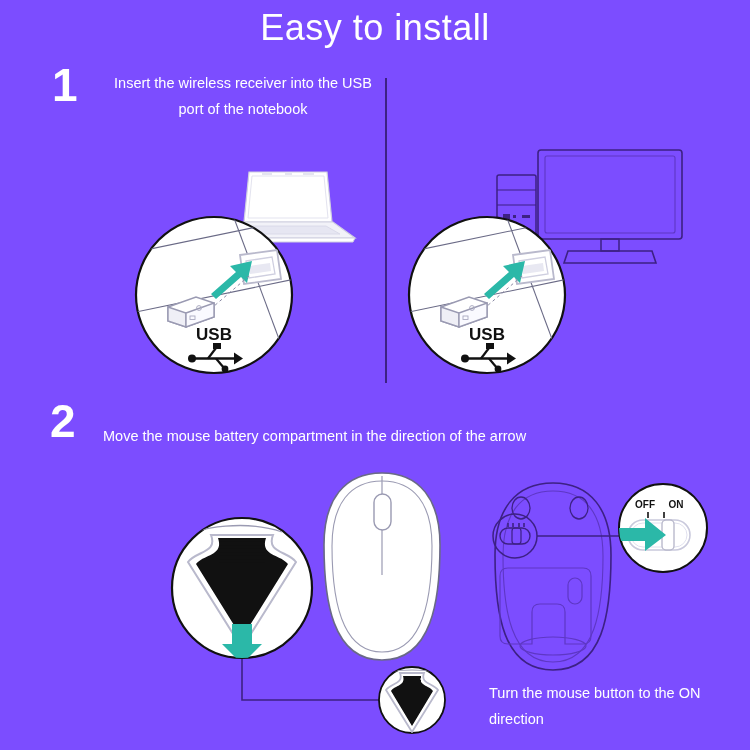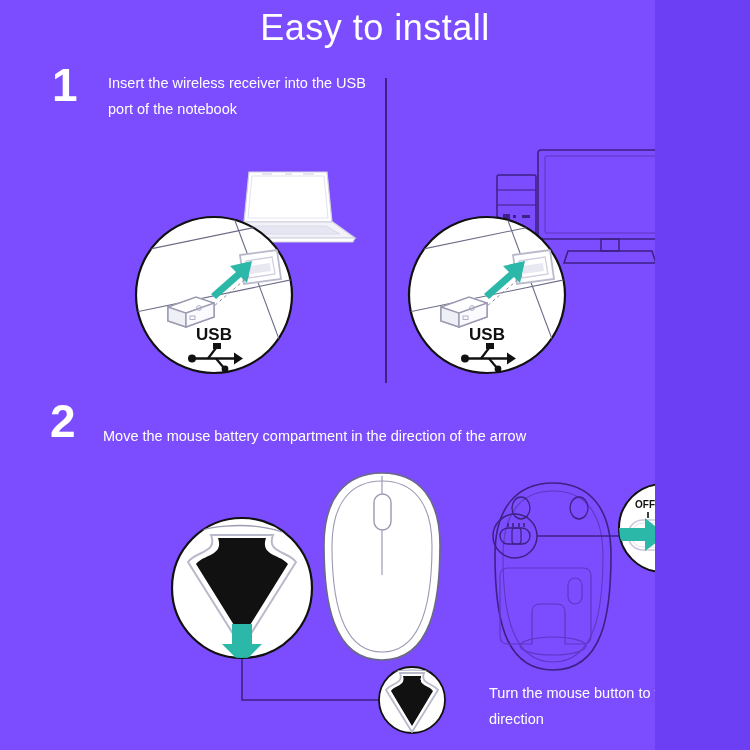--- a/index.html
+++ b/index.html
@@ -2,21 +2,21 @@
 <html><head>
 <meta charset="utf-8">
 <style>
   html, body {
     margin: 0;
     padding: 0;
     background: #6c3ff5;
   }
   #page {
     position: relative;
-    width: 655px;
+    width: 750px;
     height: 750px;
     background: #7c4dff;
     overflow: hidden;
     font-family: "Liberation Sans", sans-serif;
     color: #ffffff;
   }
   .title {
     position: absolute;
     top: 6px;
     left: 0;
@@ -38,21 +38,21 @@
   .step-num.n1 { left: 52px; top: 62px; }
   .step-num.n2 { left: 50px; top: 398px; }
 
   .step-text {
     position: absolute;
     font-size: 14.5px;
     line-height: 26px;
     color: #ffffff;
     font-weight: 400;
   }
-  .step-text.c1 { left: 108px; top: 70px; width: 270px; }
+  .step-text.c1 { left: 108px; top: 70px; width: 270px; text-align: center; }
   .step-text.c2 { left: 424px; top: 70px; width: 300px; }
   .step-text.s2 { left: 103px; top: 423px; width: 560px; }
   .step-text.cap { left: 489px; top: 680px; width: 250px; }
 
   .divider {
     position: absolute;
     left: 385px;
     top: 78px;
     width: 2px;
     height: 305px;

